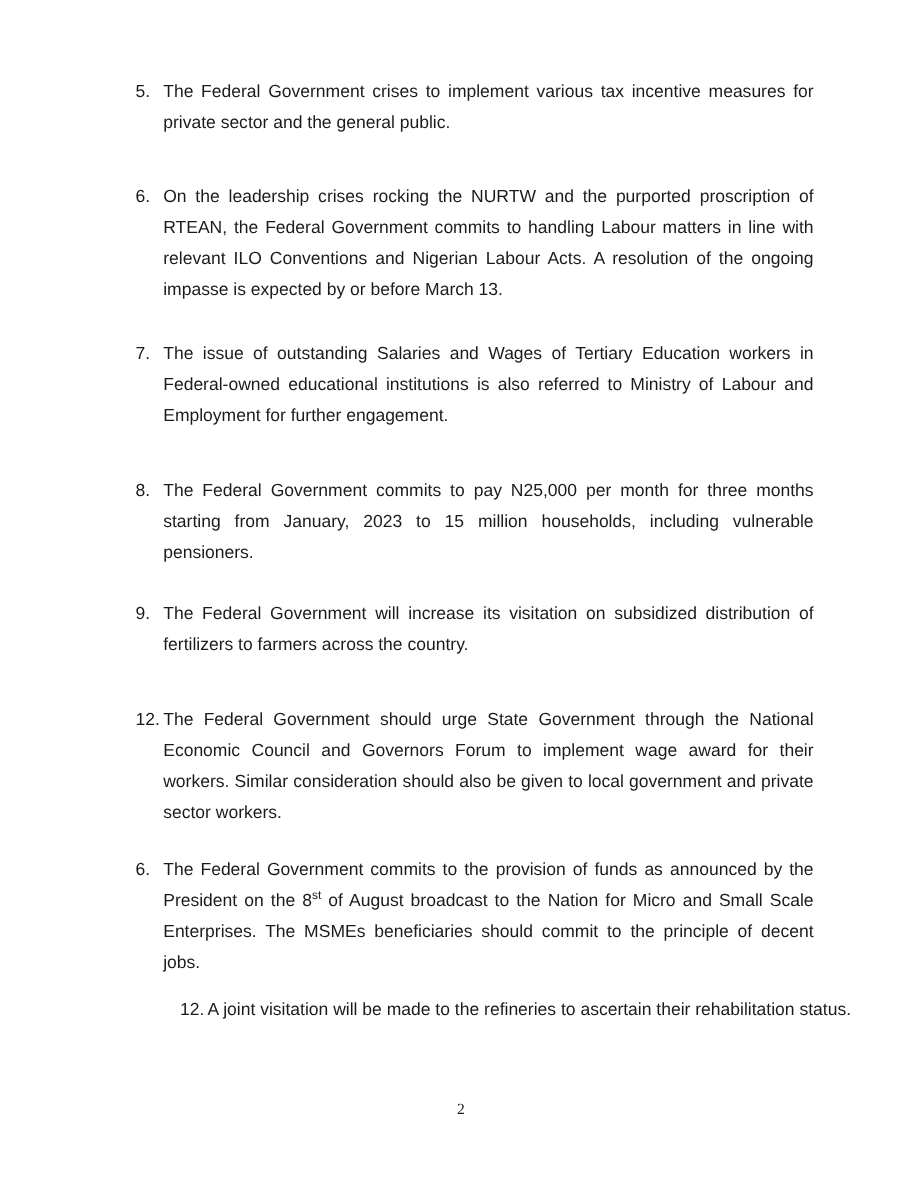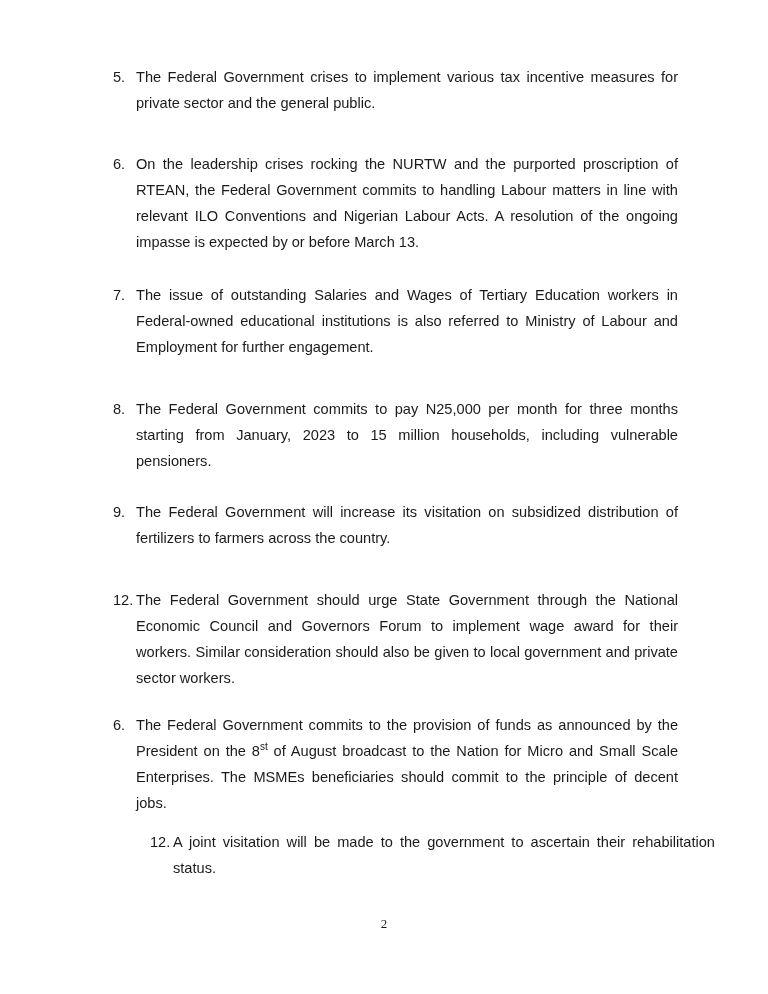--- a/index.html
+++ b/index.html
@@ -93,18 +93,18 @@
     <div class="text last-left">The Federal Government should urge State Government through the National Economic Council and Governors Forum to implement wage award for their workers. Similar consideration should also be given to local government and private sector workers.</div>
   </div>
 
   <div class="item" style="top:712px;">
     <span class="num">6.</span>
     <div class="text last-left"><span>The Federal Government commits to the provision of funds as announced by the President on the 8</span><sup>st</sup><span> of August broadcast to the Nation for Micro and Small Scale Enterprises. The MSMEs beneficiaries should commit to the principle of decent jobs.</span></div>
   </div>
 
   <div class="item" style="top:829px;margin-left:37px;">
     <span class="num">12.</span>
-    <div class="text last-left">A joint visitation will be made to the government to ascertain their rehabilitation status.</div>
+    <div class="text last-left">A joint visitation will be made to the refineries to ascertain their rehabilitation status.</div>
   </div>
 
   <div class="page-number">2</div>
 
 </div>
 
 </body></html>

